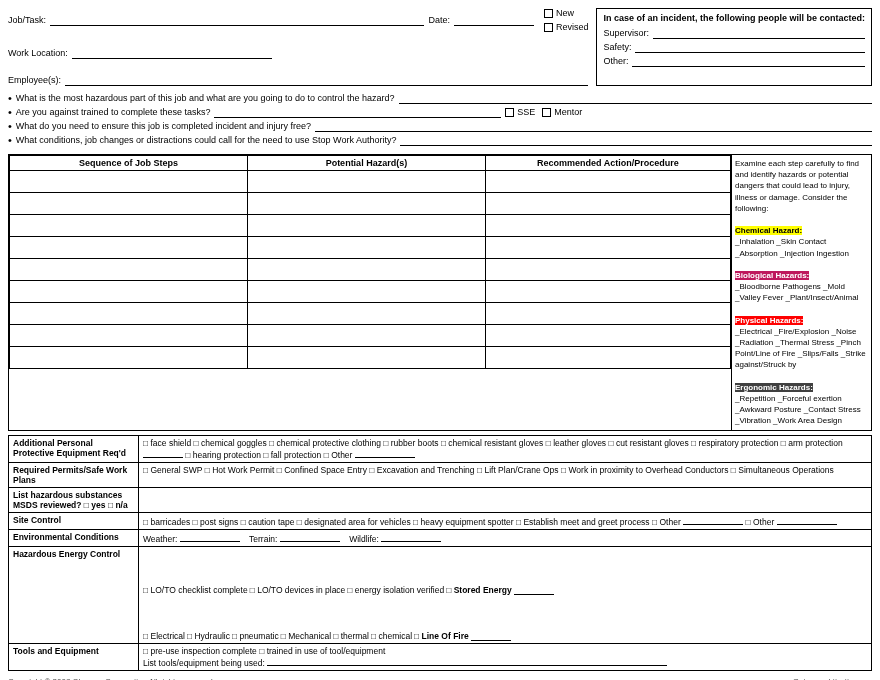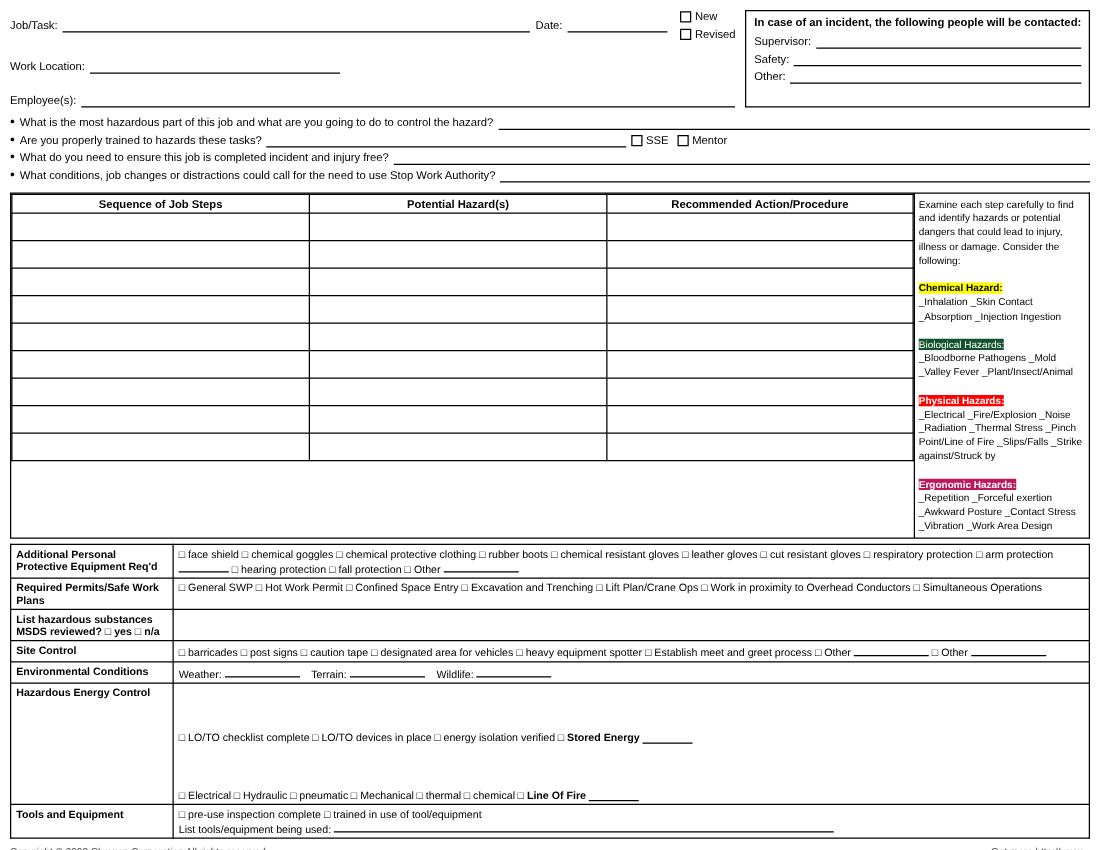--- a/index.html
+++ b/index.html
@@ -158,31 +158,31 @@
     .section-label {
       font-weight: bold;
       font-size: 8.5px;
       width: 130px;
     }
     .highlight-yellow {
       background-color: #ffff00;
       font-weight: bold;
     }
     .highlight-blue {
-      background-color: #14532d;
+      background-color: #be185d;
       color: #fff;
-      font-weight: normal;
+      font-weight: bold;
     }
     .highlight-red {
       background-color: #ff0000;
       color: #fff;
       font-weight: bold;
     }
     .highlight-orange {
-      background-color: #be185d;
+      background-color: #404040;
       color: #fff;
       font-weight: bold;
       text-align: center;
     }
     .underline-sm {
       border-bottom: 1px solid #000;
       display: inline-block;
       width: 40px;
       height: 10px;
     }
@@ -269,21 +269,21 @@
   </div>
 
   <div class="bullets-section">
     <div class="bullet-row">
       <span class="bullet-dot">•</span>
       <span>What is the most hazardous part of this job and what are you going to do to control the hazard?</span>
       <span class="bullet-underline"></span>
     </div>
     <div class="bullet-row">
       <span class="bullet-dot">•</span>
-      <span>Are you properly trained to hazards these tasks?</span>
+      <span>Are you against trained to complete these tasks?</span>
       <span class="bullet-underline" style="flex:0.5;"></span>
       <div class="bullet-checkbox-group">
         <span class="cb-box"></span>
         <span>SSE</span>
         <span class="bullet-underline" style="flex:0.5;"></span>
       </div>
       <div class="bullet-checkbox-group">
         <span class="cb-box"></span>
         <span>Mentor</span>
         <span class="bullet-underline" style="flex:0.5;"></span>

